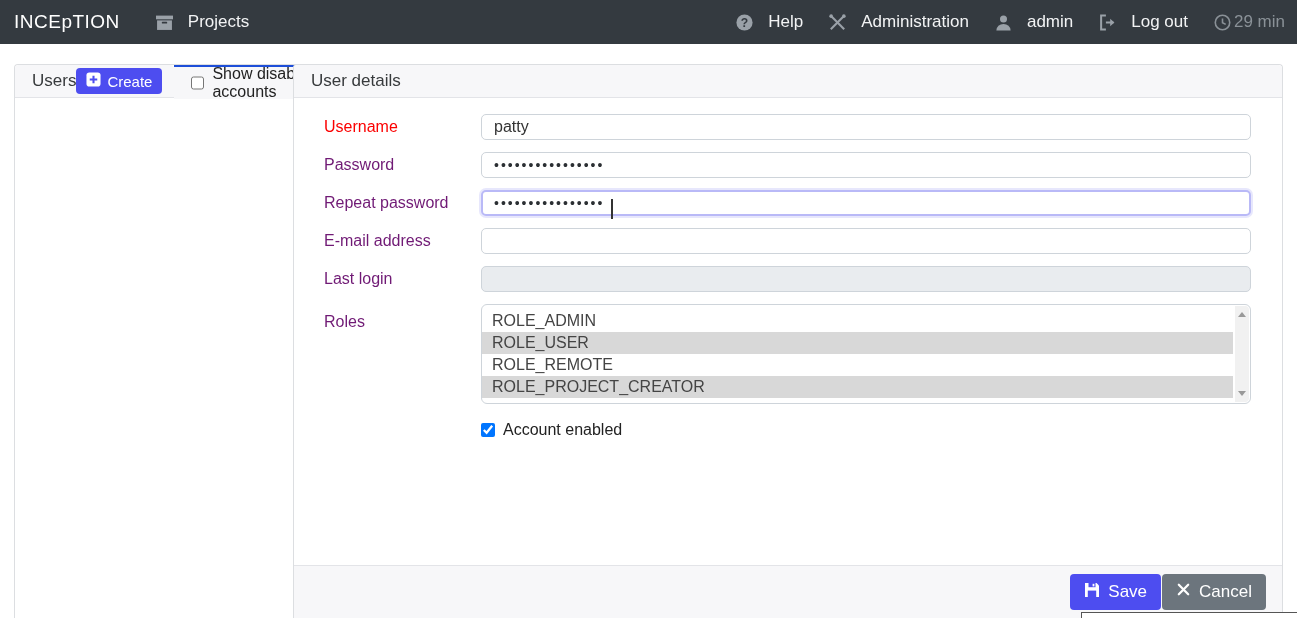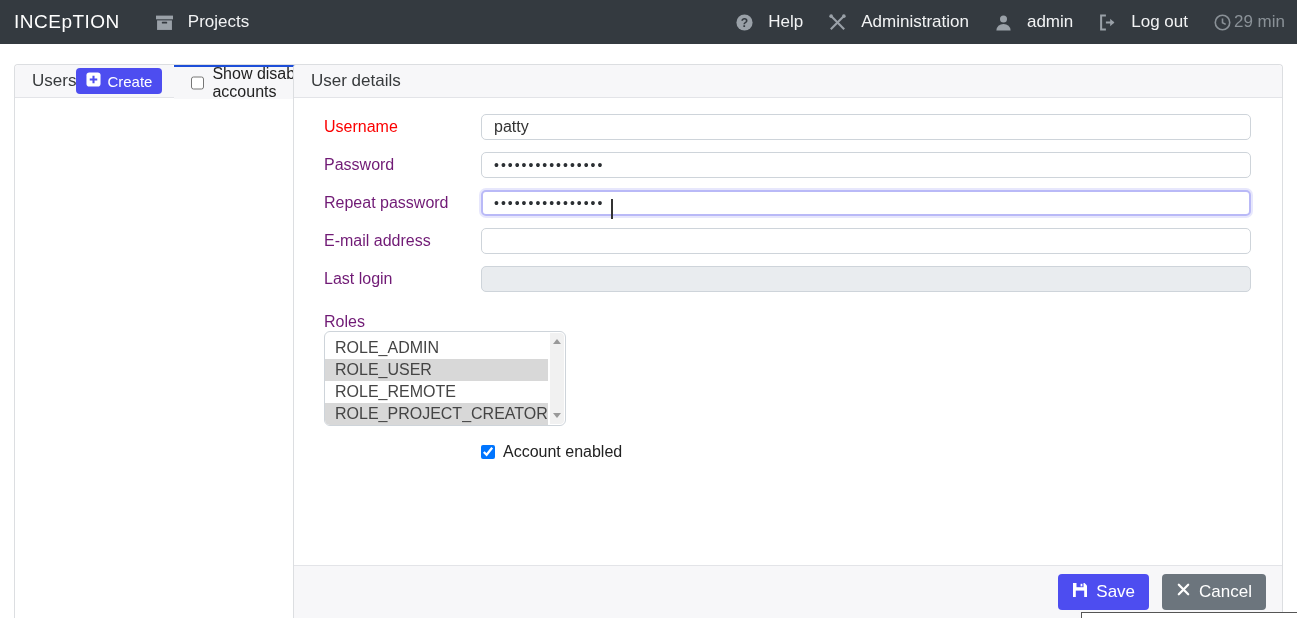--- a/index.html
+++ b/index.html
@@ -50,40 +50,40 @@
   .label-required { color:#fb0000; }
   .input-wrap { flex:1; position:relative; }
   .tb { width:100%; height:26px; border:1px solid #ced4da; border-radius:5px; padding:0 12px;
         font-size:16px; color:#333; font-family:"Liberation Sans", sans-serif; background:#fff; outline:none; }
   .tb.pwd { font-size:14px; letter-spacing:2px; color:#2b2f33; }
   .tb.focused { border:2px solid #b9b9f7; box-shadow:0 0 0 2px rgba(185,185,247,.35); padding:0 11px; }
   .tb.disabled { background:#e9ecef; }
   .caret { position:absolute; left:130px; top:9px; width:2px; height:20px; background:#333; }
 
   
-  .roles-row { align-items:flex-start;flex-direction:column; }
+  .roles-row { align-items:flex-start; }
   .roles-row .form-label { padding-top:9px; }
   .listbox { flex:1; position:relative; height:100px; border:1px solid #ced4da; border-radius:6px;
              background:#fff; overflow:hidden; padding-top:5px; }
   .option { height:22px; line-height:22px; font-size:16px; color:#444; padding-left:10px;
             margin-right:17px; cursor:default; }
   .option.selected { background:#d8d8d8; }
   .listbox .vscroll { top:1px; right:1px; bottom:1px; border-radius:0 4px 4px 0; }
 
   .check-row { margin-top:17px; display:flex; align-items:center; }
   .check-row .spacer { width:157px; flex:none; }
   .check-row label { font-size:16px; color:#222; margin-left:8px; }
   input[type=checkbox] { width:14px; height:14px; }
 
   .details-footer { height:53px; background:#f7f7f9; border-top:1px solid #e3e4e8;
                     display:flex; align-items:center; justify-content:flex-end; gap:1px; padding-right:16px; }
   .btn { display:flex; align-items:center; gap:8px; height:36px; border:none; border-radius:4px;
          font-size:17px; color:#fff; padding:0 14px; cursor:pointer; font-family:"Liberation Sans", sans-serif; }
   .btn-save { background:#4d4df0; }
-  .btn-cancel { background:#6c757d;margin-left:12px; }
+  .btn-cancel { background:#6c757d; }
 
   
   .debug-box { position:absolute; left:1081px; top:612px; width:216px; height:6px;
                background:#fff; border:1px solid #555; border-bottom:none; border-right:none; }
 </style>
 </head>
 <body>
 
 <div id="screen">
 

